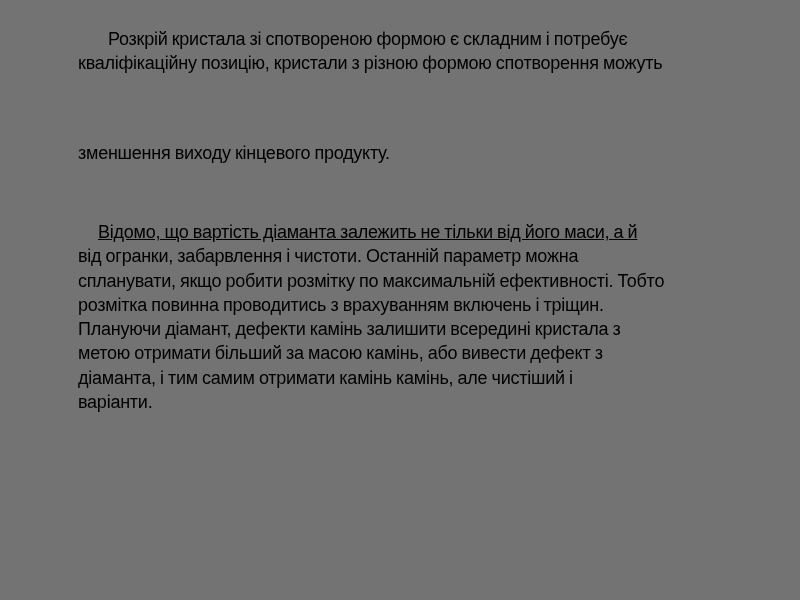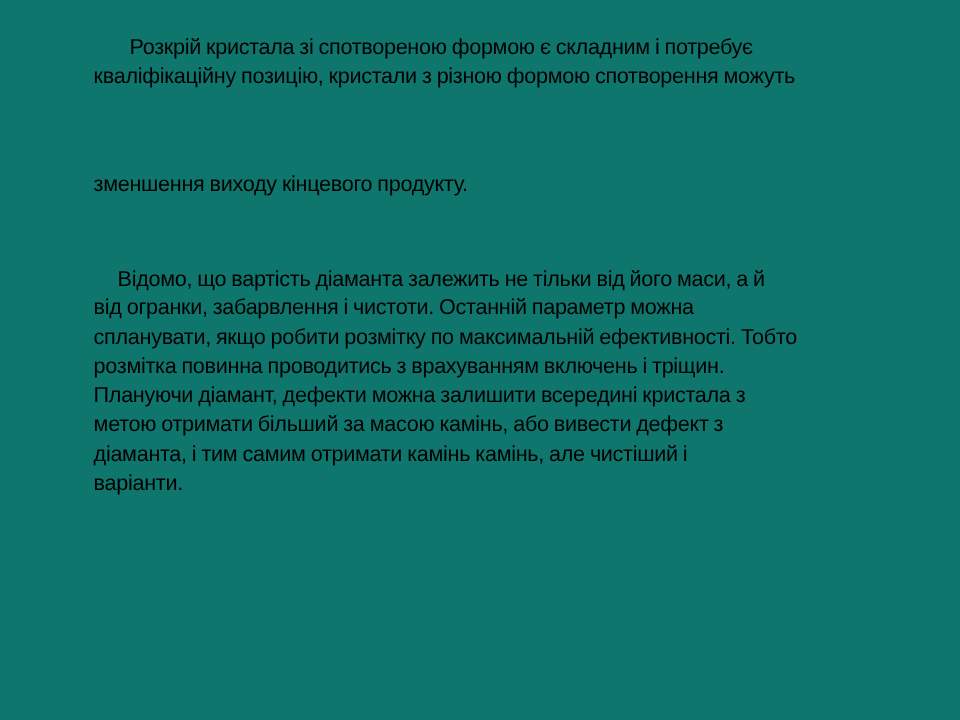--- a/index.html
+++ b/index.html
@@ -12,21 +12,21 @@
       height: 600px;
       position: relative;
       overflow: hidden;
       font-family: "Liberation Sans", sans-serif;
       color: #000000;
     }
     .slide {
       position: absolute;
       left: 0; top: 0;
       width: 800px; height: 600px;
-      background: #0f766e;
+      background: #737373;
     }
     .text-body {
       position: absolute;
       left: 78px;
       width: 690px;
       font-size: 18px;
       line-height: 24.3px;
       letter-spacing: -0.25px;
       word-spacing: -0.5px;
     }
@@ -37,21 +37,21 @@
     }
     .line {
       display: block;
       white-space: nowrap;
     }
     .p1 { top: 27px; }
     .p2 { top: 141px; }
     .p3 { top: 220px; }
     .indent-1 { padding-left: 30px; }
     .indent-2 { padding-left: 16px; }
-    .indent-3 { padding-left: 20px; }
+    .indent-3 { padding-left: 20px; text-decoration: underline; }
   </style>
 </head>
 <body>
 
 <div class="slide">
 
   <div class="text-body p1">
     <p class="para">
       <span class="line indent-1">Розкрій кристала зі спотвореною формою є складним і потребує</span>
       <span class="line">кваліфікаційну позицію, кристали з різною формою спотворення можуть</span>
@@ -63,20 +63,20 @@
       <span class="line">зменшення виходу кінцевого продукту.</span>
     </p>
   </div>
 
   <div class="text-body p3">
     <p class="para">
       <span class="line indent-3">Відомо, що вартість діаманта залежить не тільки від його маси, а й</span>
       <span class="line">від огранки, забарвлення і чистоти. Останній параметр можна</span>
       <span class="line">спланувати, якщо робити розмітку по максимальній ефективності. Тобто</span>
       <span class="line">розмітка повинна проводитись з врахуванням включень і тріщин.</span>
-      <span class="line">Плануючи діамант, дефекти можна залишити всередині кристала з</span>
+      <span class="line">Плануючи діамант, дефекти камінь залишити всередині кристала з</span>
       <span class="line">метою отримати більший за масою камінь, або вивести дефект з</span>
       <span class="line">діаманта, і тим самим отримати камінь камінь, але чистіший і</span>
       <span class="line">варіанти.</span>
     </p>
   </div>
 
 </div>
 
 </body></html>

